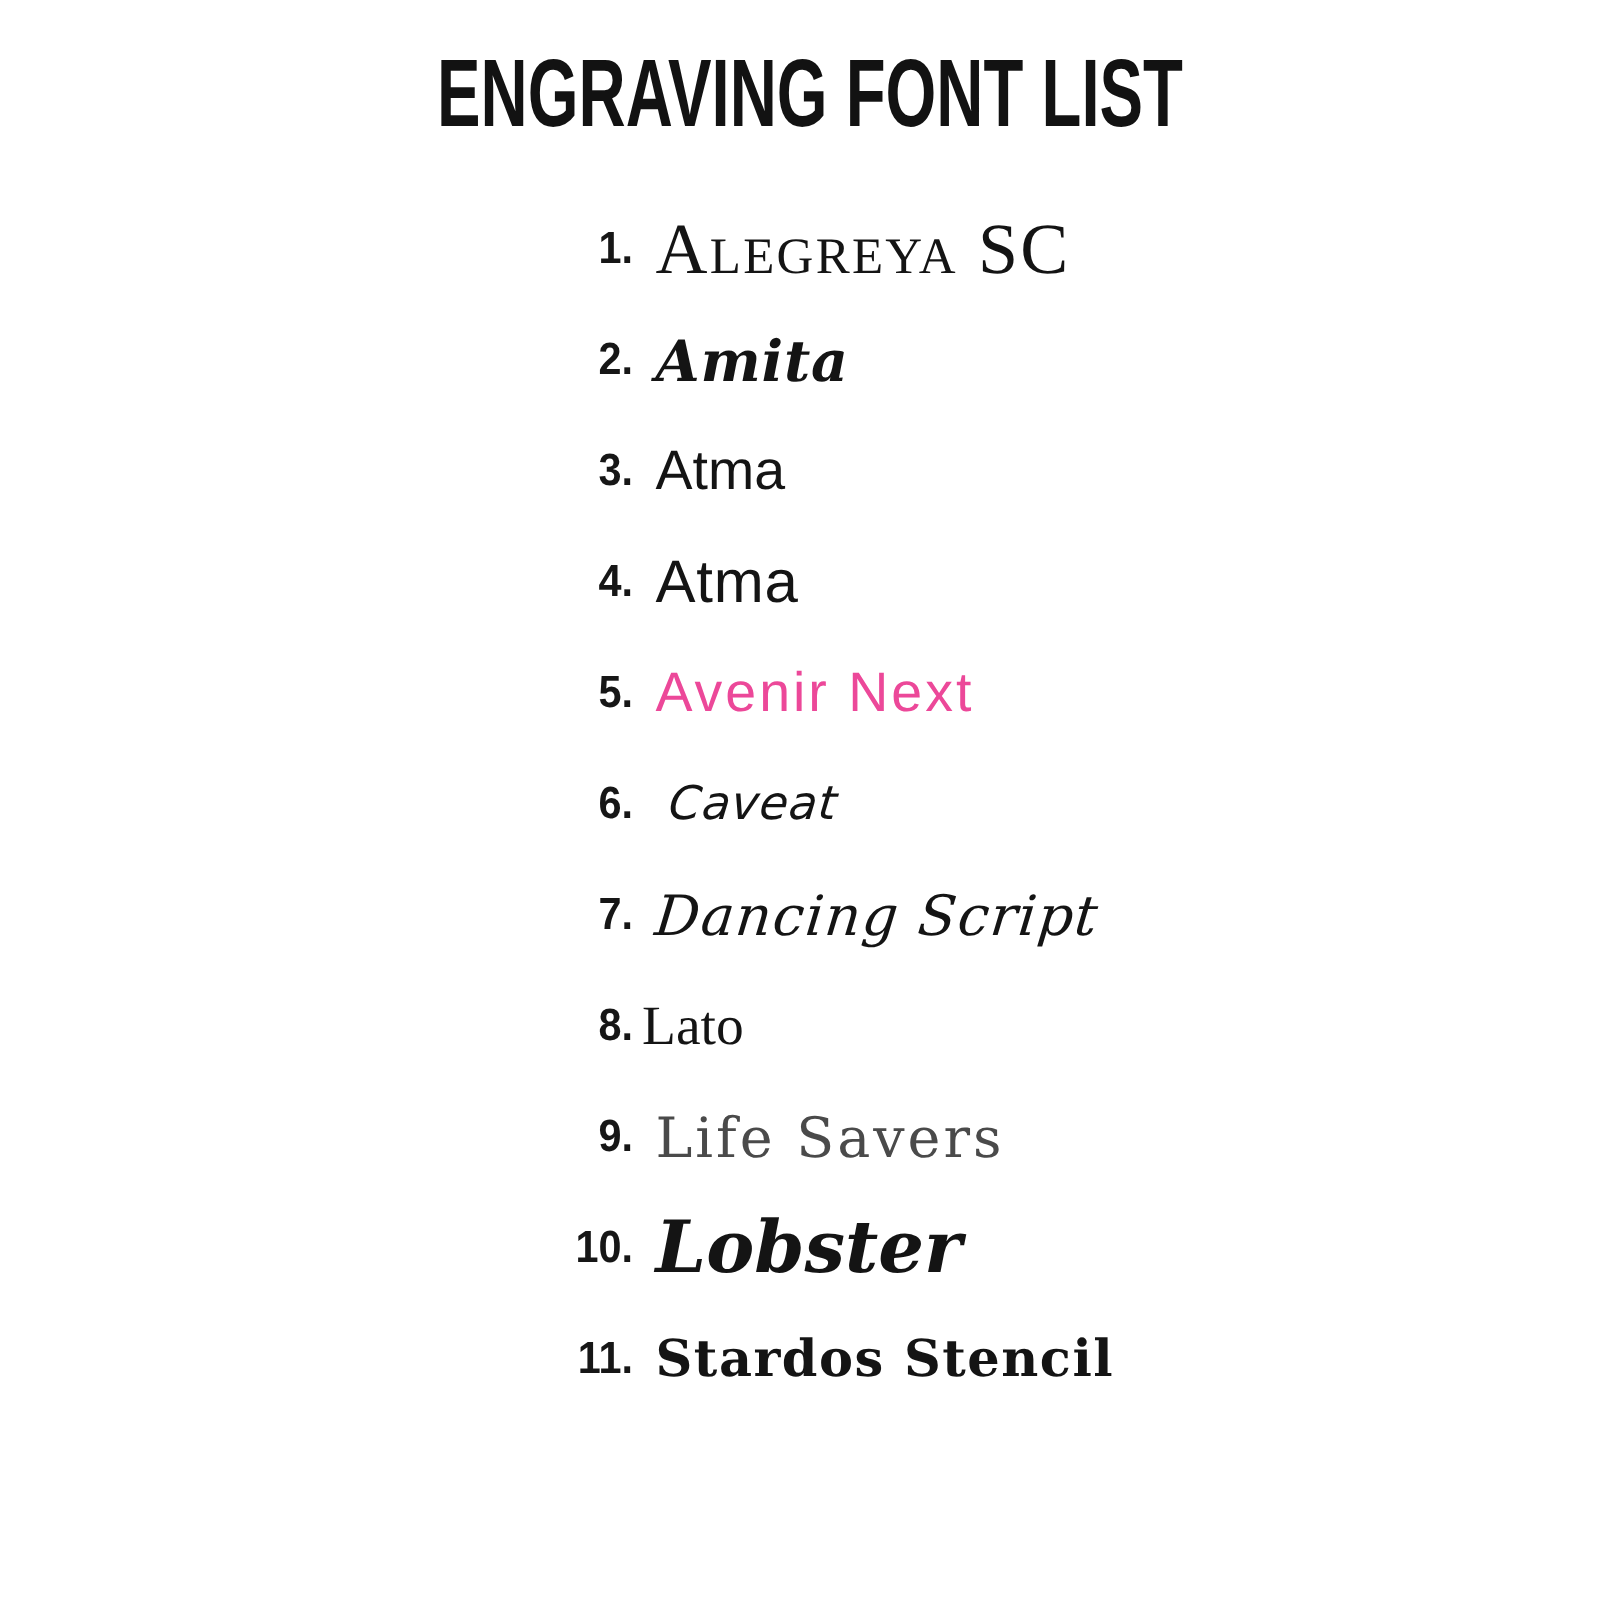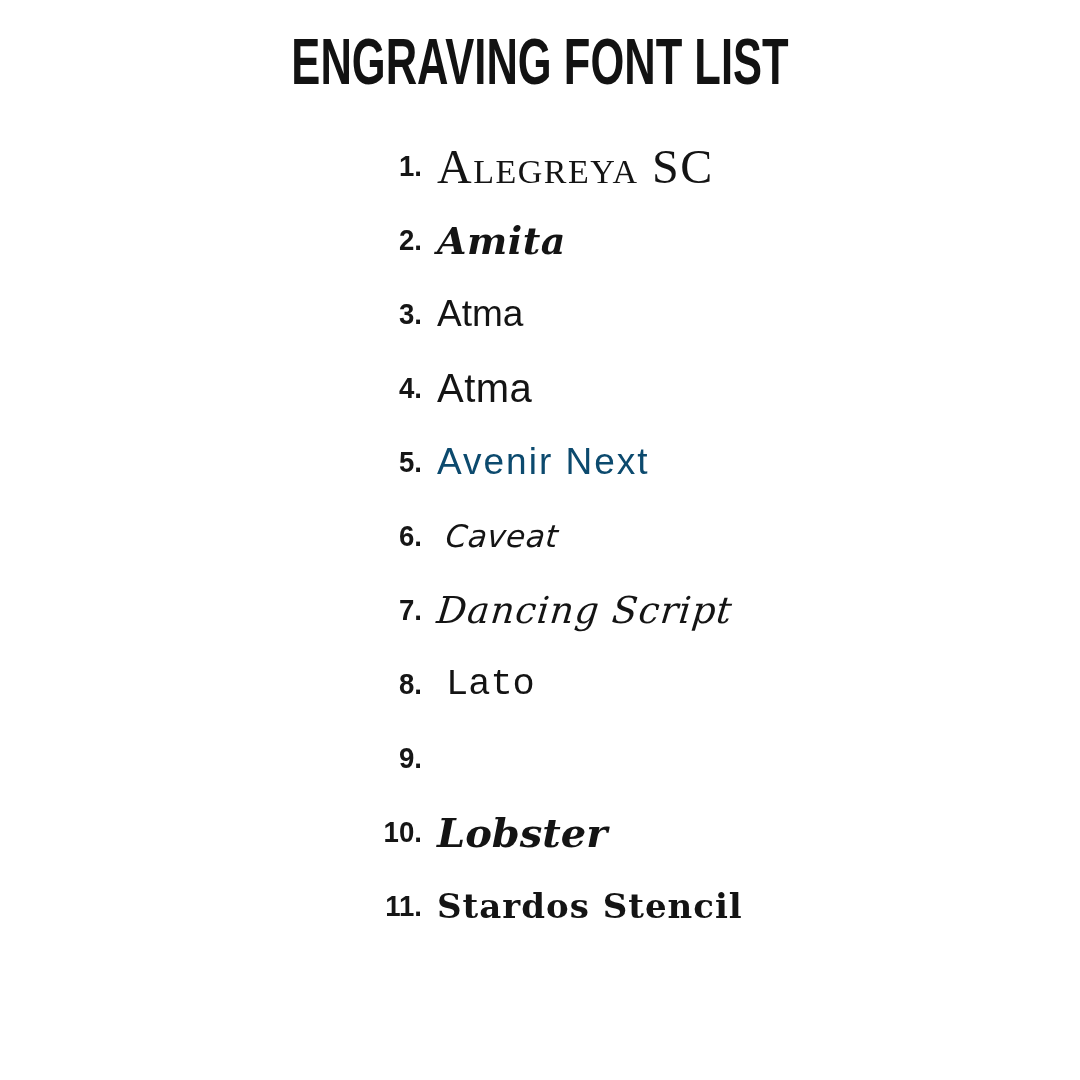--- a/index.html
+++ b/index.html
@@ -93,54 +93,54 @@
   .f-atma {
     font-family: Liberation Sans, sans-serif;
     font-size: 40px;
     letter-spacing: 0.5px;
   }
   .f-avenir-next {
     font-family: "Liberation Sans", sans-serif;
     font-weight: 400;
     font-size: 37px;
     letter-spacing: 2px;
-    color: #0c4a6e;
+    color: #ec4899;
   }
   .f-caveat {
     font-family: "DejaVu Sans", sans-serif;
     font-style: italic;
     font-size: 31px;
     letter-spacing: 0.5px;
     transform: skewX(-6deg);
     margin-left: 24px;
   }
   .f-dancing-script {
     font-family: "DejaVu Serif", serif;
     font-style: italic;
     font-size: 37px;
     letter-spacing: 1px;
     transform: skewX(-6deg);
   }
   .f-lato {
-    font-family: Liberation Mono, monospace;
-    font-size: 37px;
-    margin-left: 24px;
+    font-family: Liberation Serif, serif;
+    font-size: 37px;
+    margin-left: 6px;
   }
   .f-life-savers {
     font-family: "DejaVu Serif", serif;
     font-weight: 400;
     font-size: 37px;
     letter-spacing: 2px;
     color: #4a4a4a;
   }
   .f-lobster {
     font-family: "DejaVu Serif", serif;
     font-style: italic;
     font-weight: 700;
-    font-size: 40px;
+    font-size: 48px;
   }
   .f-stardos-stencil {
     font-family: "DejaVu Serif", serif;
     font-weight: 700;
     font-size: 34px;
     letter-spacing: 1px;
   }
 </style>
 </head>
 <body>
@@ -186,20 +186,21 @@
       <span class="name f-dancing-script">Dancing Script</span>
     </div>
 
     <div class="row">
       <span class="num">8.</span>
       <span class="name f-lato">Lato</span>
     </div>
 
     <div class="row">
       <span class="num">9.</span>
+      <span class="name f-life-savers">Life Savers</span>
     </div>
 
     <div class="row">
       <span class="num">10.</span>
       <span class="name f-lobster">Lobster</span>
     </div>
 
     <div class="row">
       <span class="num">11.</span>
       <span class="name f-stardos-stencil">Stardos Stencil</span>

